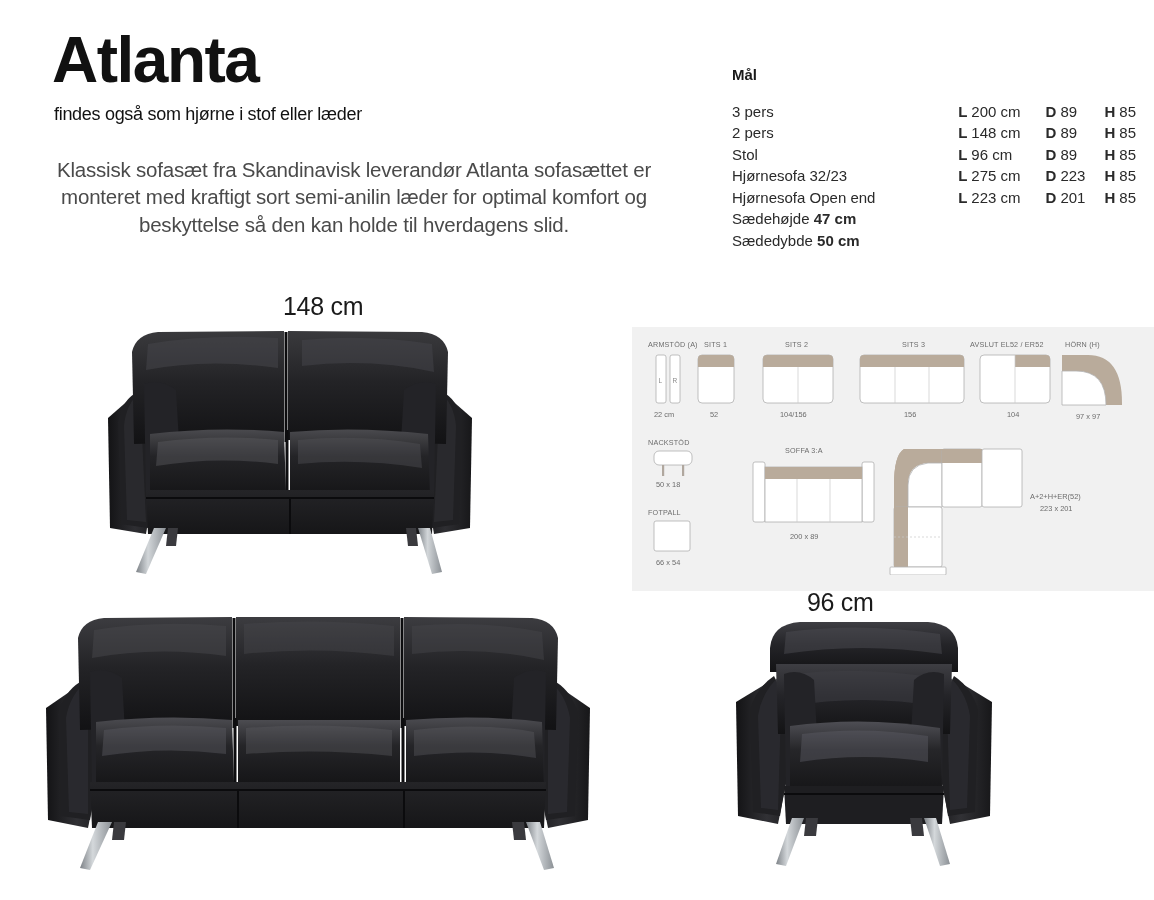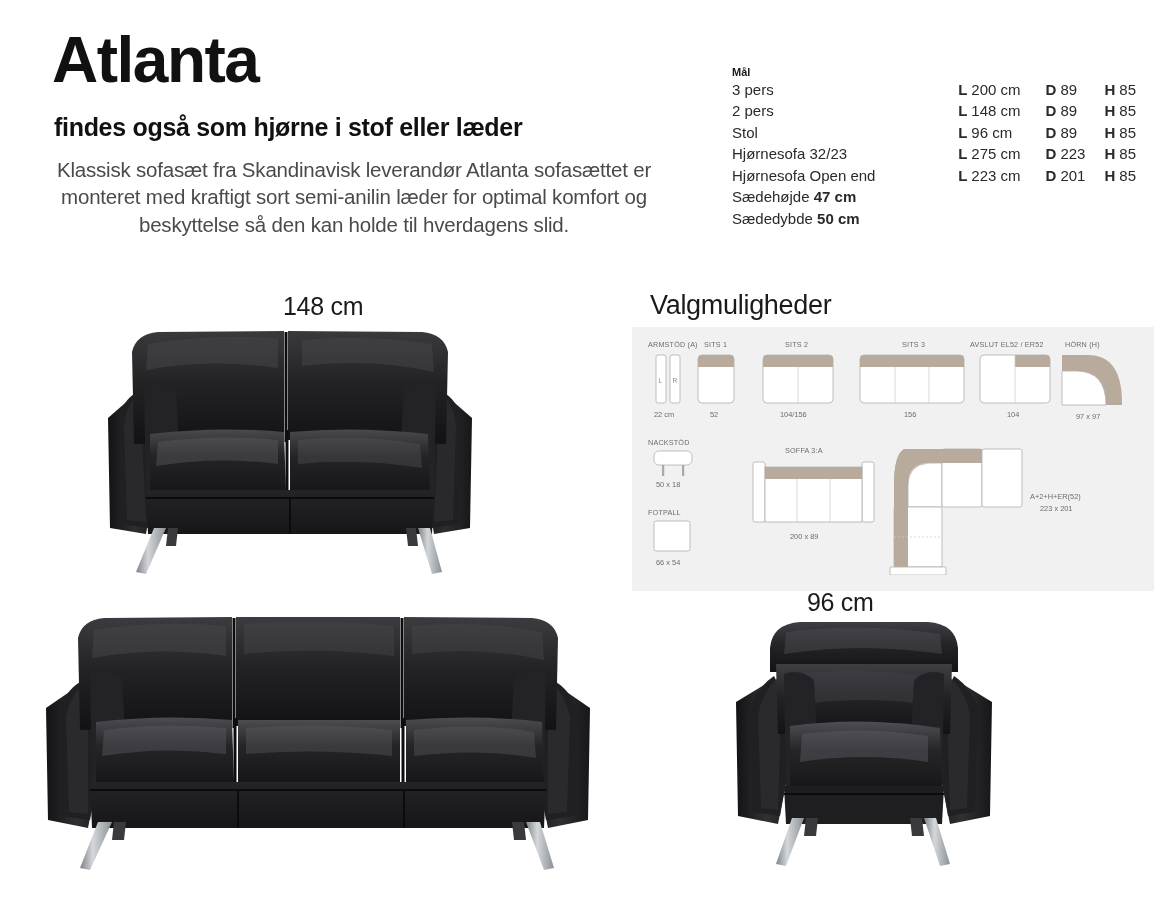--- a/index.html
+++ b/index.html
@@ -12,33 +12,33 @@
   }
   .page { position: relative; width: 1154px; height: 900px; }
 
   
   .title {
     position: absolute; left: 52px; top: 28px;
     font-size: 64px; font-weight: 700; letter-spacing: -1.5px;
     line-height: 1.0; color: #111111;
   }
   .subtitle {
-    position: absolute; left: 54px; top: 113px;
-    font-size: 25px; font-weight: 700; letter-spacing: -0.3px;
+    position: absolute; left: 54px; top: 104px;
+    font-size: 18px; font-weight: 400; letter-spacing: -0.3px;
     color: #111111;
   }
   .desc {
     position: absolute; left: 54px; top: 156px; width: 600px;
     font-size: 20.5px; font-weight: 400; line-height: 1.33;
     color: #4a4a4a; letter-spacing: -0.2px; text-align: center;
   }
 
   
   .meas { position: absolute; left: 732px; top: 66px; width: 420px; }
-  .meas-title { font-size: 11px; font-weight: 700; color: #1a1a1a; margin-bottom: 1px; }
+  .meas-title { font-size: 15px; font-weight: 700; color: #1a1a1a; margin-bottom: 18px; }
   .meas-row { display: flex; align-items: center; font-size: 15px; color: #2a2a2a; line-height: 1.43; }
   .m-name { width: 238px; white-space: nowrap; }
   .m-l { width: 92px; white-space: nowrap; }
   .m-d { width: 62px; white-space: nowrap; }
   .m-h { width: 50px; white-space: nowrap; }
   .m-l b, .m-d b, .m-h b { font-weight: 700; margin-right: 4px; }
   .m-num-pad { display: inline-block; min-width: 30px; text-align: right; }
   .meas-extra { font-size: 15px; color: #2a2a2a; line-height: 1.43; }
   .meas-extra b { font-weight: 700; }
 
@@ -309,21 +309,20 @@
       <path d="M70 178 L230 178 L228 216 L72 216 Z" fill="#1e1e21"></path>
       <line x1="70" y1="186" x2="230" y2="186" stroke="#0b0b0d" stroke-width="2"></line>
 
       <path d="M78 210 L90 210 L72 258 L62 256 Z" fill="url(#chromec)"></path>
       <path d="M210 210 L222 210 L236 256 L226 258 Z" fill="url(#chromec)"></path>
       <path d="M92 210 L104 210 L102 228 L90 228 Z" fill="#3a3a3e"></path>
       <path d="M196 210 L208 210 L210 228 L198 228 Z" fill="#3a3a3e"></path>
     </svg>
   </div>
 
-  <div class="vm-title">Valgmuligheder</div>
 
   <div class="vm-panel">
     <svg width="522" height="248" viewBox="0 0 522 248">
       <style>
         .dg-lbl { font-family: "Liberation Sans", sans-serif; font-size: 7.2px; fill: #6c6c6c; letter-spacing: 0.2px; }
         .dg-sz  { font-family: "Liberation Sans", sans-serif; font-size: 7.4px; fill: #6c6c6c; }
         .dg-mk  { font-family: "Liberation Sans", sans-serif; font-size: 6.5px; fill: #8a8a8a; }
         .bx { fill: #ffffff; stroke: #b0b0b0; stroke-width: 0.8; }
         .bxd { fill: none; stroke: #c9c9c9; stroke-width: 0.7; }
         .acc { fill: #b9ab9b; }

